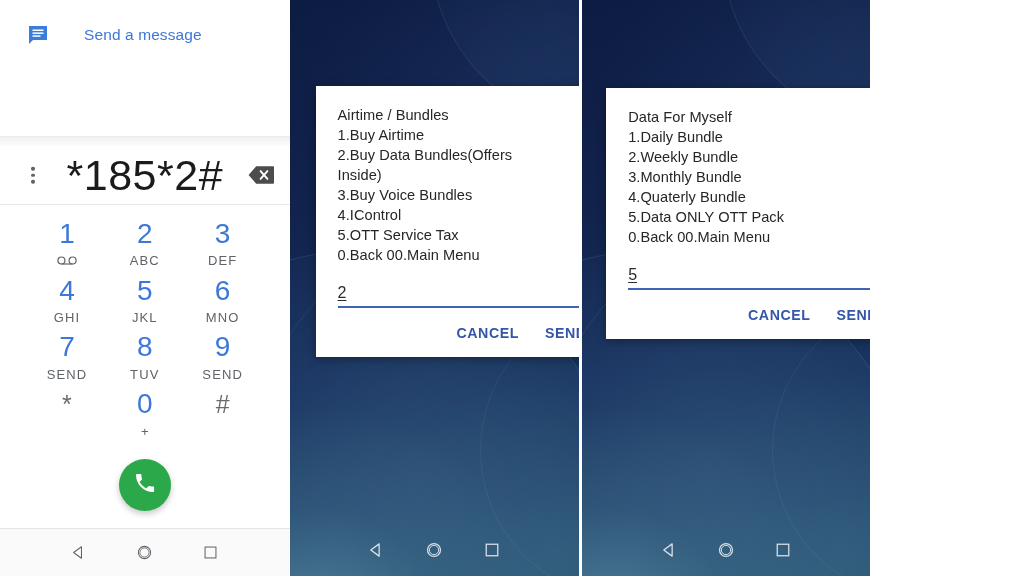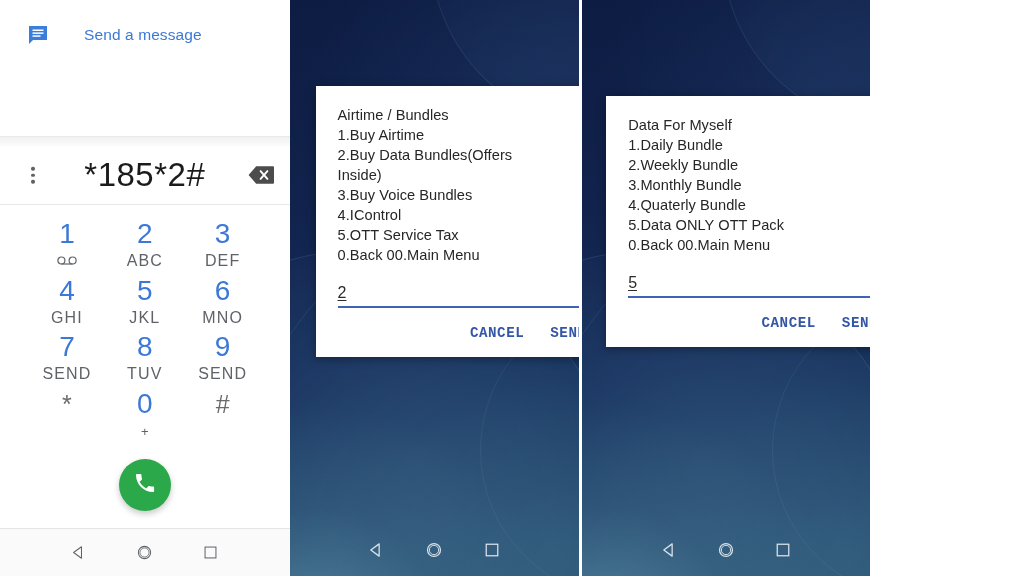--- a/index.html
+++ b/index.html
@@ -59,21 +59,21 @@
   .kebab {
     position: absolute; left: 23px; top: 50%;
     transform: translateY(-50%);
     display: flex; flex-direction: column; gap: 3px; align-items: center;
     padding: 6px 8px;
   }
   .kebab span { width: 3.5px; height: 3.5px; background: #5f6368; border-radius: 50%; display: block; }
   .dialed-number {
     width: 100%;
     text-align: center;
-    font-size: 33px;
+    font-size: 43px;
     color: #1b1b1b;
     letter-spacing: .5px;
     font-weight: 400;
   }
   .backspace {
     position: absolute; right: 16px; top: 50%;
     transform: translateY(-50%);
     width: 26px; height: 19px;
   }
 
@@ -91,21 +91,21 @@
     line-height: 1;
   }
   .key .digit {
     font-size: 28px;
     color: #3c78d8;
     font-weight: 400;
     line-height: 1;
   }
   .key .digit.sym { color: #6a6a6a; font-size: 25px; }
   .key .sub {
-    font-size: 16px;
+    font-size: 13px;
     color: #5f6368;
     letter-spacing: 1.1px;
     margin-top: 7px;
     height: 12px;
     display: flex; align-items: center; justify-content: center;
   }
   .key .sub.plus { font-size: 13px; letter-spacing: 0; color:#5f6368; }
   .vm-icon { width: 20px; height: 9px; display:block; }
 
   .call-row {
@@ -205,21 +205,20 @@
   .ussd-actions {
     margin-top: 17px;
     display: flex; justify-content: flex-end; gap: 26px;
     padding-bottom: 6px;
   }
   .ussd-actions .act {
     color: #3456a8;
     font-size: 14.2px;
     font-weight: 700;
     letter-spacing: .55px;
-    font-family: Liberation Mono, monospace;
   }
 
   .navbar-dark {
     position: absolute;
     left: 0; right: 0; bottom: 0;
     height: 52px;
     display: flex; align-items: center; justify-content: space-around;
     padding: 0 58px;
   }
   .navbar-dark svg { display: block; opacity: .92; }
@@ -409,21 +408,21 @@
   </div>
 
   <div class="panel-phone right">
     <div class="wallpaper">
       <div class="arc arc-c"></div>
       <div class="arc arc-b"></div>
       <div class="arc arc-a"></div>
       <div class="arc arc-d"></div>
     </div>
 
-    <div class="ussd-dialog" style="left:24px; top:96px; width:294px;">
+    <div class="ussd-dialog" style="left:24px; top:88px; width:294px;">
       <div class="msg">Data For Myself
 1.Daily Bundle
 2.Weekly Bundle
 3.Monthly Bundle
 4.Quaterly Bundle
 5.Data ONLY OTT Pack
 0.Back 00.Main Menu</div>
       <div class="ussd-input">
         <span class="val">5</span>
       </div>

